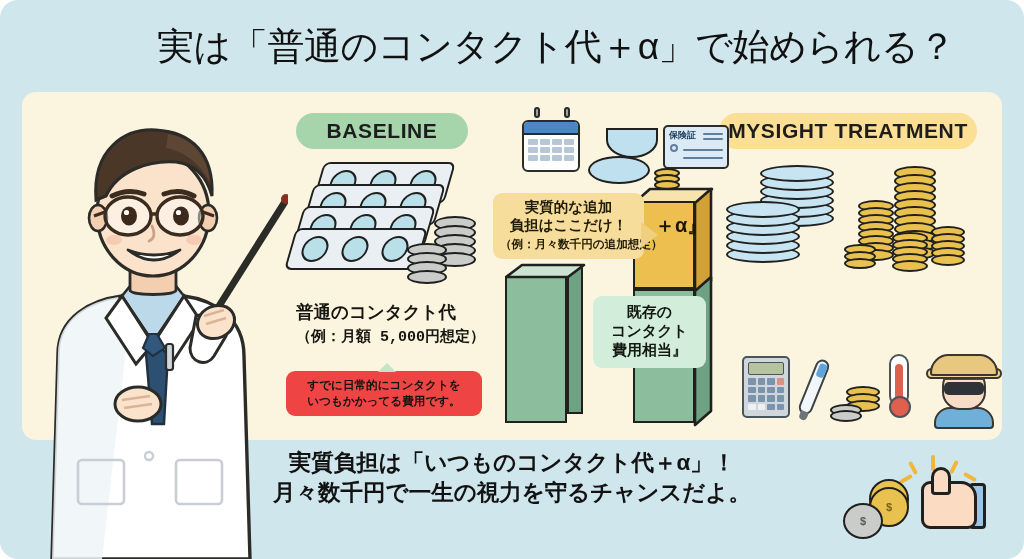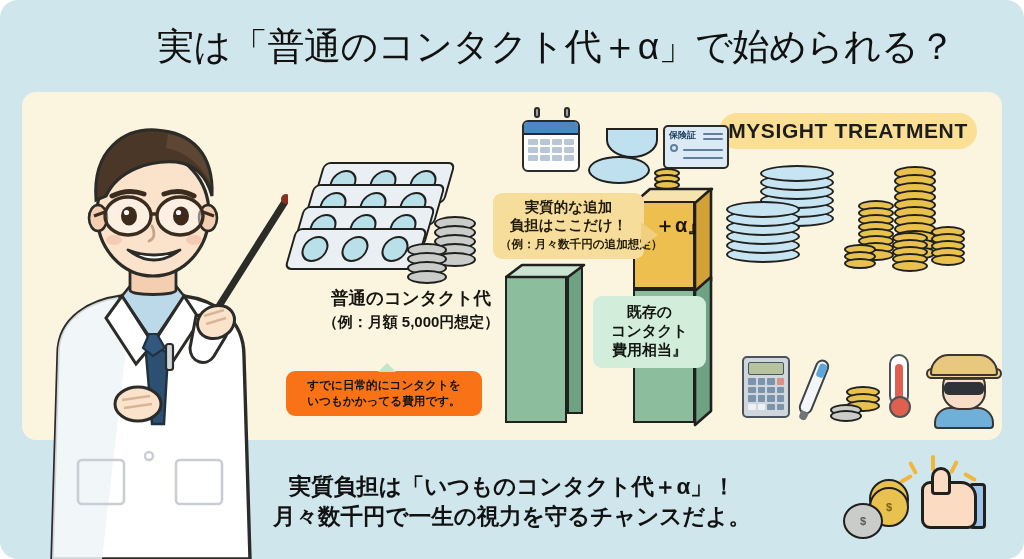--- a/index.html
+++ b/index.html
@@ -86,29 +86,29 @@
   .coinstack { position: absolute; }
   .coin {
     position: absolute;
     border: 2.4px solid #20201e;
     border-radius: 50%;
   }
   .coin.silver { background: #c9ccc9; }
   .coin.gold   { background: #e9c14f; }
 
   
-  #left-caption { position: absolute; left: 296px; top: 286px; width: 230px; text-align: center; }
+  #left-caption { position: absolute; left: 296px; top: 300px; width: 230px; text-align: left; font-family: Liberation Mono, monospace; }
   #left-caption .l1 { font-size: 17.5px; font-weight: 800; color: #16150f; white-space: nowrap; }
   #left-caption .l2 { font-size: 15px; font-weight: 700; color: #16150f; margin-top: 3px; white-space: nowrap; }
 
   
   #green-note {
     position: absolute; left: 286px; top: 371px;
     width: 196px;
-    background: #f97316;
+    background: #ef4444;
     border-radius: 9px;
     padding: 6px 8px 7px;
     text-align: center;
     font-size: 11.6px;
     font-weight: 800;
     line-height: 1.38;
     color: #14140e;
   }
   #green-note::before {
     content: ""; position: absolute; top: -8px; left: 92px;
@@ -232,21 +232,21 @@
   #kid { position: absolute; left: 192px; top: 0px; width: 76px; height: 76px; }
   #kid .hat { position: absolute; left: 4px; top: 2px; width: 68px; height: 22px; background: #e8c77f; border: 2.4px solid #3c3630; border-radius: 34px 34px 6px 6px; }
   #kid .brim { position: absolute; left: 0px; top: 16px; width: 76px; height: 11px; background: #efd89f; border: 2.4px solid #3c3630; border-radius: 40px; }
   #kid .face { position: absolute; left: 16px; top: 16px; width: 44px; height: 42px; background: #f7ddc8; border: 2.4px solid #3c3630; border-radius: 18px; }
   #kid .hair { position: absolute; left: 17px; top: 17px; width: 42px; height: 11px; background: #5b4434; border-radius: 12px 12px 0 0; }
   #kid .shades { position: absolute; left: 18px; top: 30px; width: 40px; height: 13px; background: #2f3338; border-radius: 5px; }
   #kid .body { position: absolute; left: 8px; top: 55px; width: 60px; height: 22px; background: #6fafd8; border: 2.4px solid #3c3630; border-radius: 16px 16px 4px 4px; }
 
   
   #bottom-msg {
-    position: absolute; left: 0; top: 472px; width: 1024px;
+    position: absolute; left: 0; top: 448px; width: 1024px;
     text-align: center;
     color: #121212;
     font-size: 22.5px;
     font-weight: 800;
     line-height: 1.34;
   }
   #bottom-msg div { white-space: nowrap; }
 
   
   #thumbs { position: absolute; left: 855px; top: 455px; width: 165px; height: 95px; }
@@ -264,20 +264,23 @@
 </style>
 </head>
 <body>
 
 <div id="stage">
 
   <div id="title">実は「普通のコンタクト代＋α」で始められる？</div>
 
   <div id="panel"></div>
 
+  <div class="badge" id="badge-baseline">
+    <span>BASELINE</span>
+  </div>
   <div class="badge" id="badge-mysight">
     <span>MYSIGHT TREATMENT</span>
   </div>
 
   <svg id="doctor" viewBox="0 0 270 455">
 
     <line x1="196" y1="210" x2="268" y2="96" stroke="#2b2b28" stroke-width="7" stroke-linecap="round"></line>
     <circle cx="268" cy="95" r="5" fill="#8a2f20"></circle>
 
     <path d="M40 250 C40 212 74 196 104 192 L166 192 C196 196 226 214 226 252 L232 455 L34 455 Z" fill="#ffffff" stroke="#2b2b28" stroke-width="3.4"></path>

